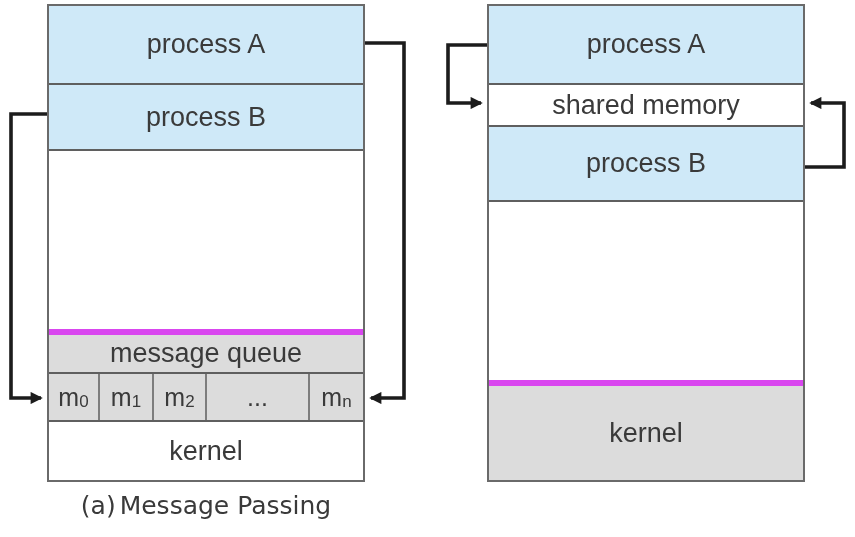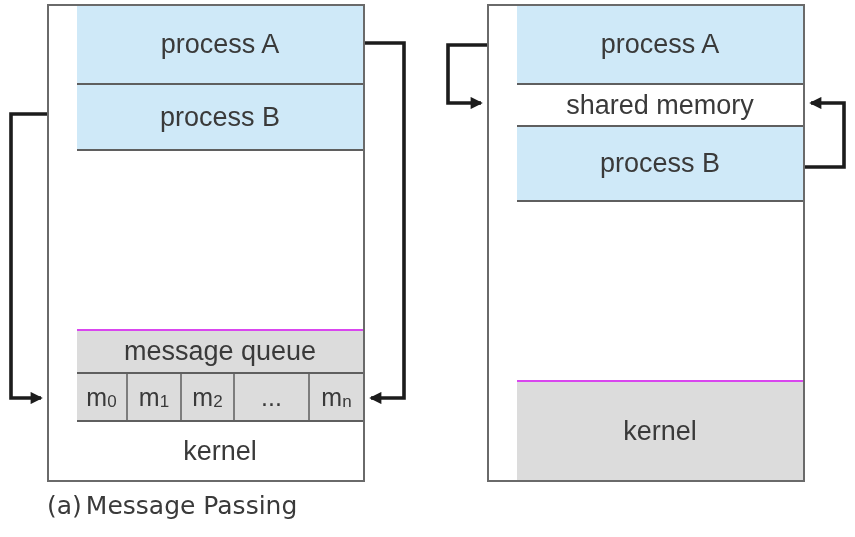--- a/index.html
+++ b/index.html
@@ -15,38 +15,37 @@
   }
   .panel-box {
     position: absolute;
     top: 4px;
     width: 318px;
     height: 478px;
     border: 2px solid #6a6a6a;
     background: #ffffff;
     display: flex;
     flex-direction: column;
-    padding-left: 28px;
   }
   .box-a { left: 47px; }
   .box-b { left: 487px; }
 
   .section {
     display: flex;
     align-items: center;
     justify-content: center;
     font-size: 27px;
     color: #3a3a3a;
     flex: 0 0 auto;
   }
   .blue  { background: #cfe9f8; }
   .grayf { background: #dcdcdc; }
   .whitef{ background: #ffffff; }
   .bb { border-bottom: 2px solid #5f5f5f; }
-  .bt { border-top: 2px solid #d946ef; }
+  .bt { border-top: 6px solid #d946ef; }
 
   .sec-pa   { height: 79px; }
   .sec-pb-a { height: 66px; }
   .sec-gap  { flex: 1 1 auto; background: #ffffff; }
   .sec-mq   { height: 45px; }
   .sec-cells{ height: 48px; display: flex; flex-direction: row; border-bottom: 2px solid #5f5f5f; background: #dcdcdc; }
   .sec-kern-a { height: 58px; }
 
   .sec-shm  { height: 42px; }
   .sec-pb-b { height: 75px; }
@@ -67,21 +66,21 @@
   .cell-m0 { width: 51px; }
   .cell-m1 { width: 54px; }
   .cell-m2 { width: 53px; }
   .cell-dots { flex: 1 1 auto; }
   .cell-mn { width: 53px; }
 
   .caption {
     position: absolute;
     top: 491px;
     width: 318px;
-    text-align: left;
+    text-align: center;
     font-family: "DejaVu Sans", sans-serif;
     font-size: 25px;
     color: #3a3a3a;
     white-space: nowrap;
   }
   .cap-a { left: 47px; }
   .cap-b { left: 487px; }
   .caption .cap-label { margin-right: 4px; }
 
   svg.arrows {

